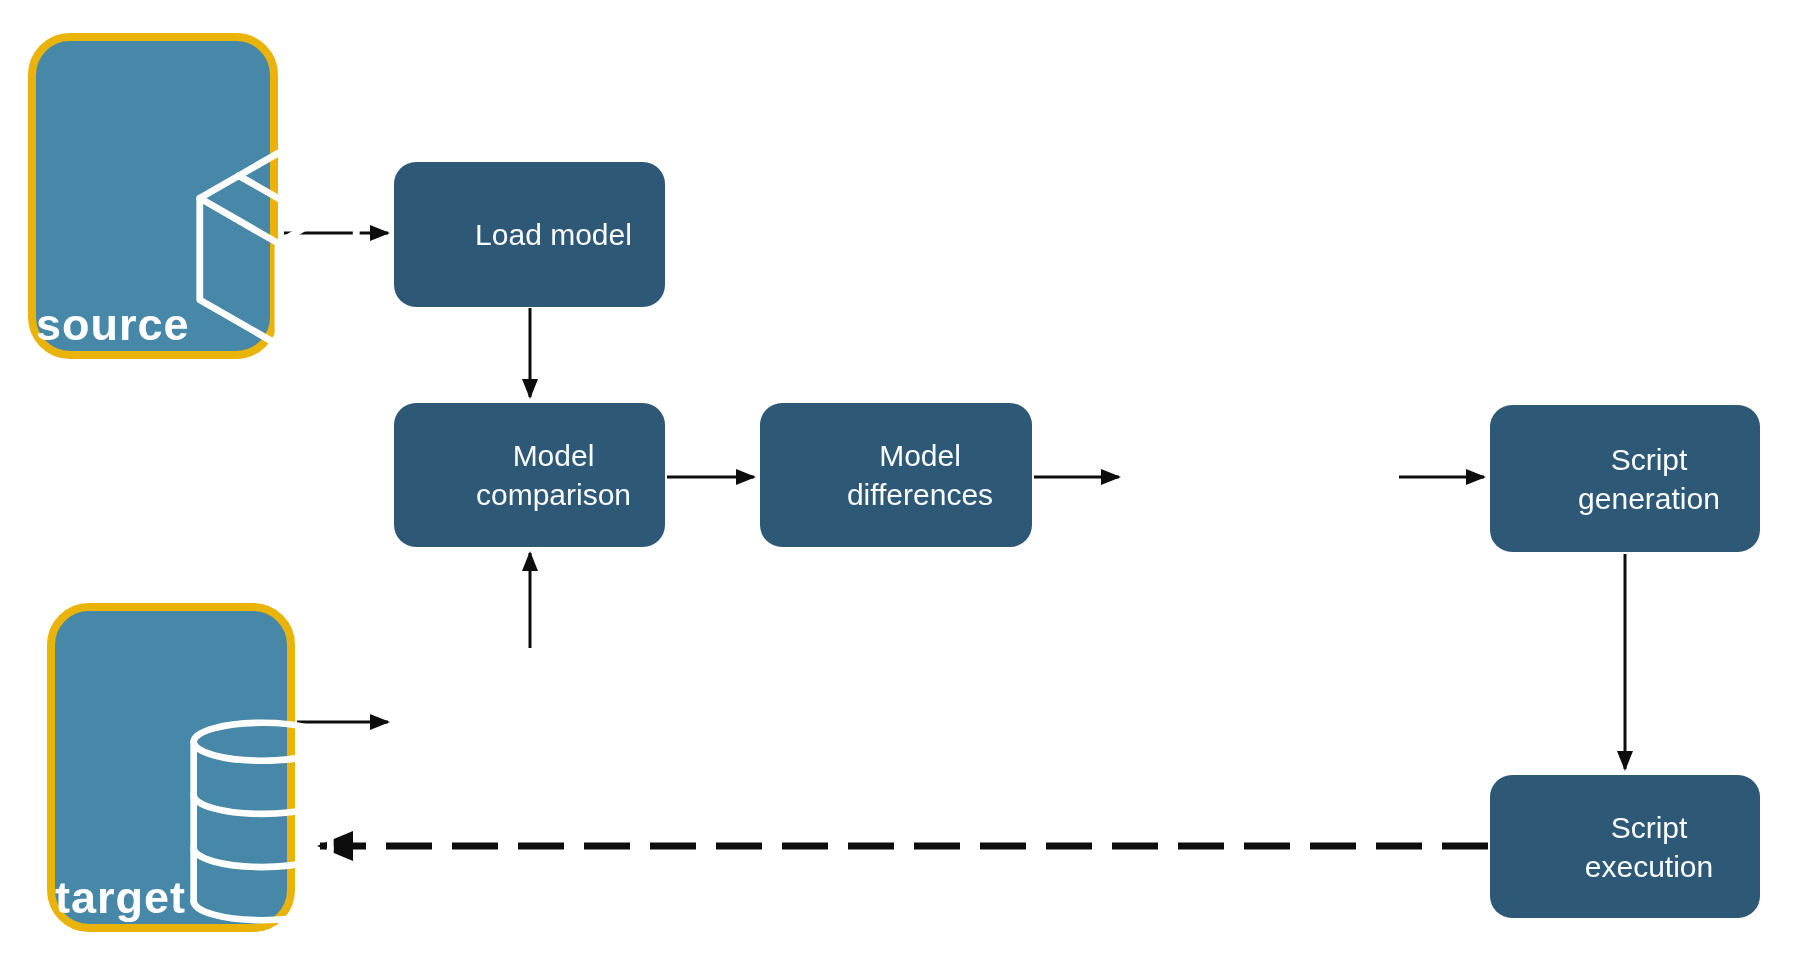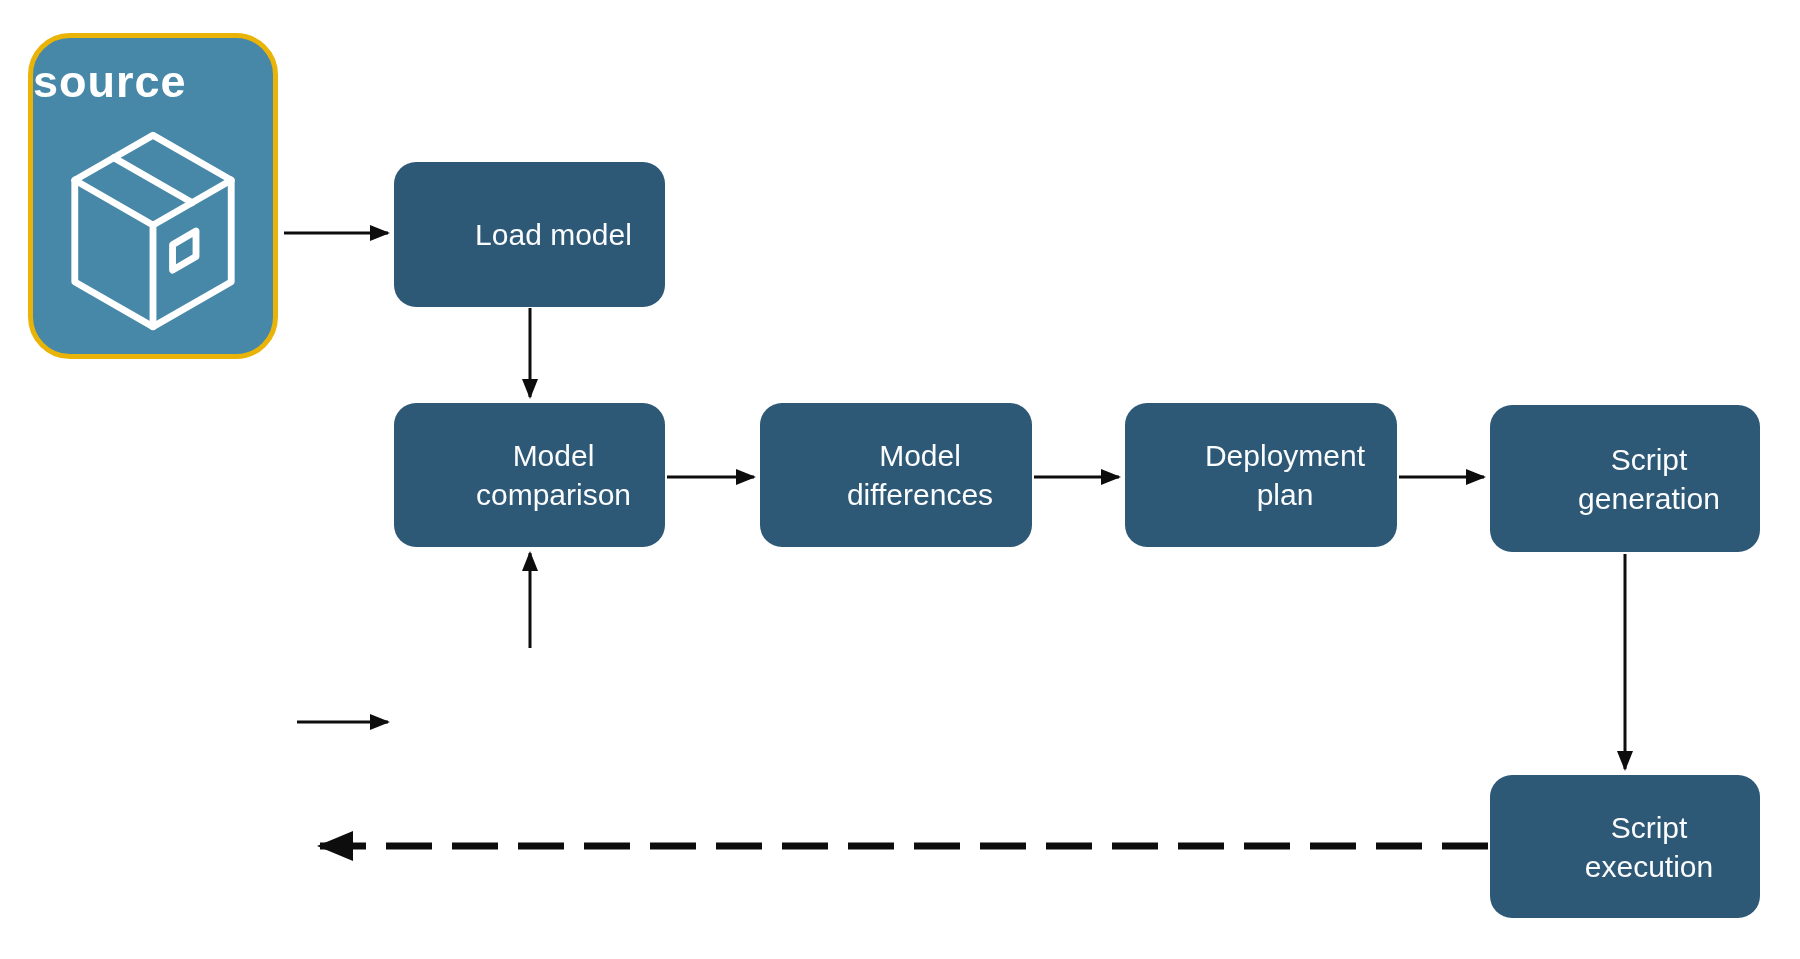--- a/index.html
+++ b/index.html
@@ -30,26 +30,26 @@
     color: #fbfcfd;
     font-size: 30px;
     line-height: 39px;
     white-space: pre-line;
     box-sizing: border-box;
     padding-left: 48px;
   }
   .container-node {
     position: absolute;
     background: #4788A8;
-    border: 5px solid #eab308;
+    border: 8px solid #eab308;
     border-radius: 42px;
     box-sizing: border-box;
     display: flex;
-    flex-direction: column;
-    align-items: flex-start;
+    flex-direction: row;
+    align-items: flex-end;
   }
   .container-label {
     color: #ffffff;
     font-size: 45px;
     font-weight: 700;
     margin-top: 18px;
     letter-spacing: 1px;
   }
   .icon-wrap { flex: 1; display: flex; align-items: center; justify-content: center; width: 100%; }
   .icon-svg { display: block; }
@@ -97,35 +97,50 @@
         <g fill="none" stroke="#ffffff" stroke-width="7" stroke-linejoin="round" stroke-linecap="round">
           <path d="M90,6 L10,52 L10,156 L90,202 L170,156 L170,52 Z"></path>
           <path d="M10,52 L90,98 M170,52 L90,98 M90,98 L90,202"></path>
           <path d="M50,29 L130,75"></path>
           <path d="M110,118 L134,104 L134,130 L110,144 Z"></path>
         </g>
       </svg>
     </div>
   </div>
 
+  <div class="container-node" id="container-target">
+    <div class="container-label">target</div>
+    <div class="icon-wrap">
+      <svg class="icon-svg" width="152" height="205" viewBox="0 0 160 216" xmlns="http://www.w3.org/2000/svg">
+        <g fill="none" stroke="#ffffff" stroke-width="7" stroke-linecap="round">
+          <ellipse cx="80" cy="24" rx="72" ry="20"></ellipse>
+          <path d="M8,24 L8,192 M152,24 L152,192"></path>
+          <path d="M8,192 A72,20 0 0 0 152,192"></path>
+          <path d="M8,80 A72,20 0 0 0 152,80"></path>
+          <path d="M8,136 A72,20 0 0 0 152,136"></path>
+        </g>
+        <g fill="#ffffff" stroke="none">
+          <circle cx="124" cy="64" r="7.5"></circle>
+          <circle cx="124" cy="120" r="7.5"></circle>
+          <circle cx="124" cy="176" r="7.5"></circle>
+        </g>
+      </svg>
+    </div>
+  </div>
 
   <div class="node" id="node-load-model">
     <span>Load model</span>
   </div>
   <div class="node" id="node-model-comparison">
     <span>Model
 comparison</span>
   </div>
   <div class="node" id="node-model-differences">
     <span>Model
 differences</span>
-  </div>
-  <div class="node" id="node-deployment-plan">
-    <span>Deployment
-plan</span>
   </div>
   <div class="node" id="node-script-generation">
     <span>Script
 generation</span>
   </div>
   <div class="node" id="node-script-execution">
     <span>Script
 execution</span>
   </div>
 

